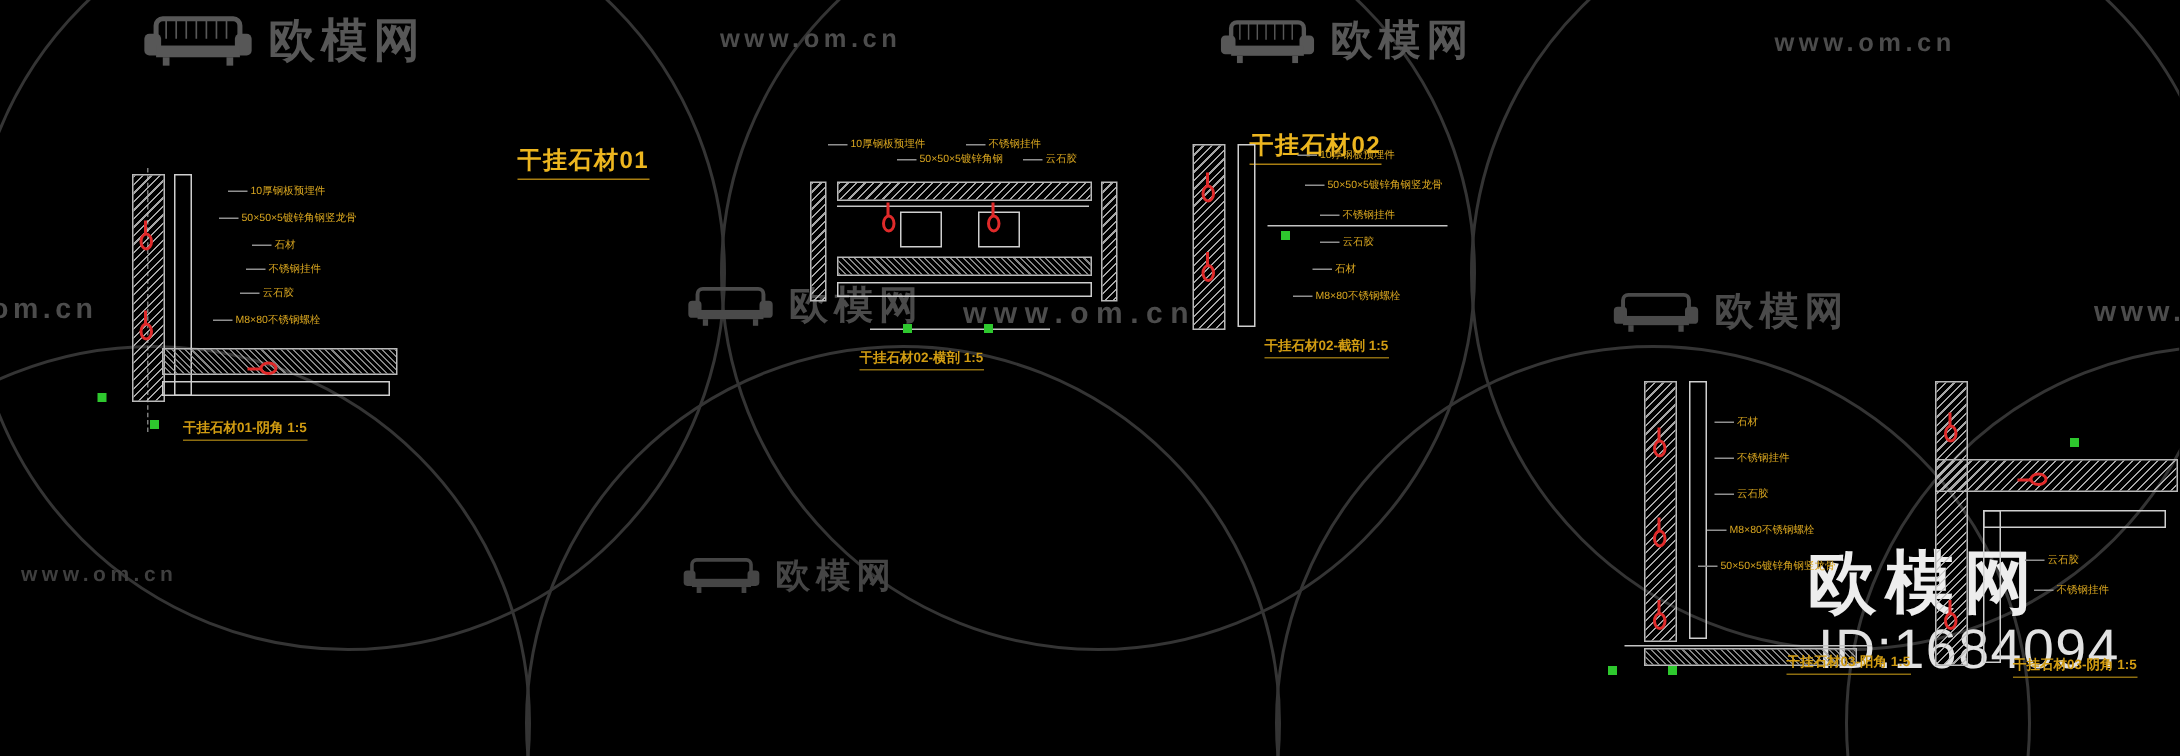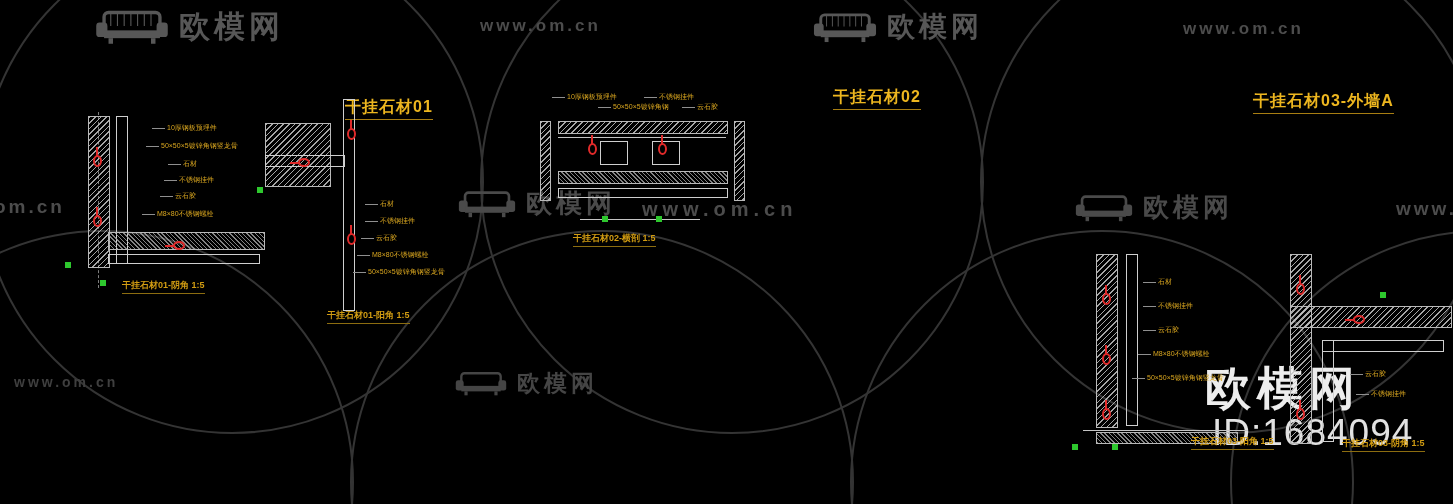--- a/index.html
+++ b/index.html
@@ -124,21 +124,20 @@
       </g>
     </svg>
     <span class="sofa-text">欧模网</span>
   </div>
 
   <div class="brand-big" style="left:1205px;top:358px;">欧模网</div>
   <div class="id-big" style="left:1212px;top:412px;">ID:1684094</div>
 
   <div class="title" style="left:345px;top:97px;">干挂石材01</div>
   <div class="title" style="left:833px;top:87px;">干挂石材02</div>
-  <div class="title" style="left:1253px;top:91px;">干挂石材03-外墙A</div>
 
   <div class="detail" style="left:60px;top:112px;width:200px;height:180px;">
     <div class="dash" style="left:38px;top:0;height:176px;"></div>
     <div class="hatch" style="left:28px;top:4px;width:20px;height:150px;"></div>
     <div class="panel" style="left:56px;top:4px;width:10px;height:146px;"></div>
     <div class="hatch2" style="left:48px;top:120px;width:155px;height:16px;"></div>
     <div class="panel" style="left:48px;top:142px;width:150px;height:8px;"></div>
     <span class="bolt" style="left:33px;top:35px;"></span>
     <span class="bolt" style="left:33px;top:95px;"></span>
     <span class="bolt h" style="left:110px;top:124px;"></span>
@@ -146,35 +145,20 @@
     <div class="grip" style="left:40px;top:168px;"></div>
     <div class="ann" style="left:92px;top:12px;">10厚钢板预埋件</div>
     <div class="ann" style="left:86px;top:30px;">50×50×5镀锌角钢竖龙骨</div>
     <div class="ann" style="left:108px;top:48px;">石材</div>
     <div class="ann" style="left:104px;top:64px;">不锈钢挂件</div>
     <div class="ann" style="left:100px;top:80px;">云石胶</div>
     <div class="ann" style="left:82px;top:98px;">M8×80不锈钢螺栓</div>
     <div class="cap" style="left:62px;top:167px;">干挂石材01-阴角 1:5</div>
   </div>
 
-  <div class="detail" style="left:255px;top:95px;width:210px;height:225px;">
-    <div class="hatch" style="left:10px;top:28px;width:64px;height:62px;"></div>
-    <div class="panel" style="left:88px;top:4px;width:10px;height:210px;"></div>
-    <div class="panel" style="left:10px;top:60px;width:78px;height:10px;"></div>
-    <span class="bolt" style="left:92px;top:25px;"></span>
-    <span class="bolt" style="left:92px;top:130px;"></span>
-    <span class="bolt h" style="left:40px;top:58px;"></span>
-    <div class="grip" style="left:2px;top:92px;"></div>
-    <div class="ann" style="left:110px;top:105px;">石材</div>
-    <div class="ann" style="left:110px;top:122px;">不锈钢挂件</div>
-    <div class="ann" style="left:106px;top:139px;">云石胶</div>
-    <div class="ann" style="left:102px;top:156px;">M8×80不锈钢螺栓</div>
-    <div class="ann" style="left:98px;top:173px;">50×50×5镀锌角钢竖龙骨</div>
-    <div class="cap" style="left:72px;top:214px;">干挂石材01-阳角 1:5</div>
-  </div>
 
 
 
   <div class="detail" style="left:540px;top:93px;width:205px;height:155px;">
     <div class="ann" style="left:12px;top:0;">10厚钢板预埋件</div>
     <div class="ann" style="left:58px;top:10px;">50×50×5镀锌角钢</div>
     <div class="ann" style="left:104px;top:0;">不锈钢挂件</div>
     <div class="ann" style="left:142px;top:10px;">云石胶</div>
     <div class="hatch" style="left:18px;top:28px;width:168px;height:11px;"></div>
     <div class="hatch" style="left:0;top:28px;width:9px;height:78px;"></div>
@@ -185,20 +169,35 @@
     <div class="hatch2" style="left:18px;top:78px;width:168px;height:11px;"></div>
     <div class="panel" style="left:18px;top:95px;width:168px;height:8px;"></div>
     <span class="bolt" style="left:48px;top:42px;"></span>
     <span class="bolt" style="left:118px;top:42px;"></span>
     <div class="ln" style="left:40px;top:126px;width:120px;height:1px;"></div>
     <div class="grip" style="left:62px;top:123px;"></div>
     <div class="grip" style="left:116px;top:123px;"></div>
     <div class="cap" style="left:33px;top:139px;">干挂石材02-横剖 1:5</div>
   </div>
 
+  <div class="detail" style="left:770px;top:90px;width:235px;height:145px;">
+    <div class="hatch" style="left:25px;top:6px;width:20px;height:122px;"></div>
+    <div class="panel" style="left:55px;top:6px;width:10px;height:120px;"></div>
+    <span class="bolt" style="left:31px;top:25px;"></span>
+    <span class="bolt" style="left:31px;top:78px;"></span>
+    <div class="ln" style="left:75px;top:60px;width:120px;height:1px;"></div>
+    <div class="grip" style="left:84px;top:64px;"></div>
+    <div class="ann" style="left:95px;top:10px;">10厚钢板预埋件</div>
+    <div class="ann" style="left:100px;top:30px;">50×50×5镀锌角钢竖龙骨</div>
+    <div class="ann" style="left:110px;top:50px;">不锈钢挂件</div>
+    <div class="ann" style="left:110px;top:68px;">云石胶</div>
+    <div class="ann" style="left:105px;top:86px;">石材</div>
+    <div class="ann" style="left:92px;top:104px;">M8×80不锈钢螺栓</div>
+    <div class="cap" style="left:73px;top:134px;">干挂石材02-截剖 1:5</div>
+  </div>
 
 
 
 
 
   <div class="detail" style="left:1068px;top:250px;width:190px;height:215px;">
     <div class="hatch" style="left:28px;top:4px;width:20px;height:172px;"></div>
     <div class="panel" style="left:58px;top:4px;width:10px;height:170px;"></div>
     <span class="bolt" style="left:34px;top:35px;"></span>
     <span class="bolt" style="left:34px;top:95px;"></span>

